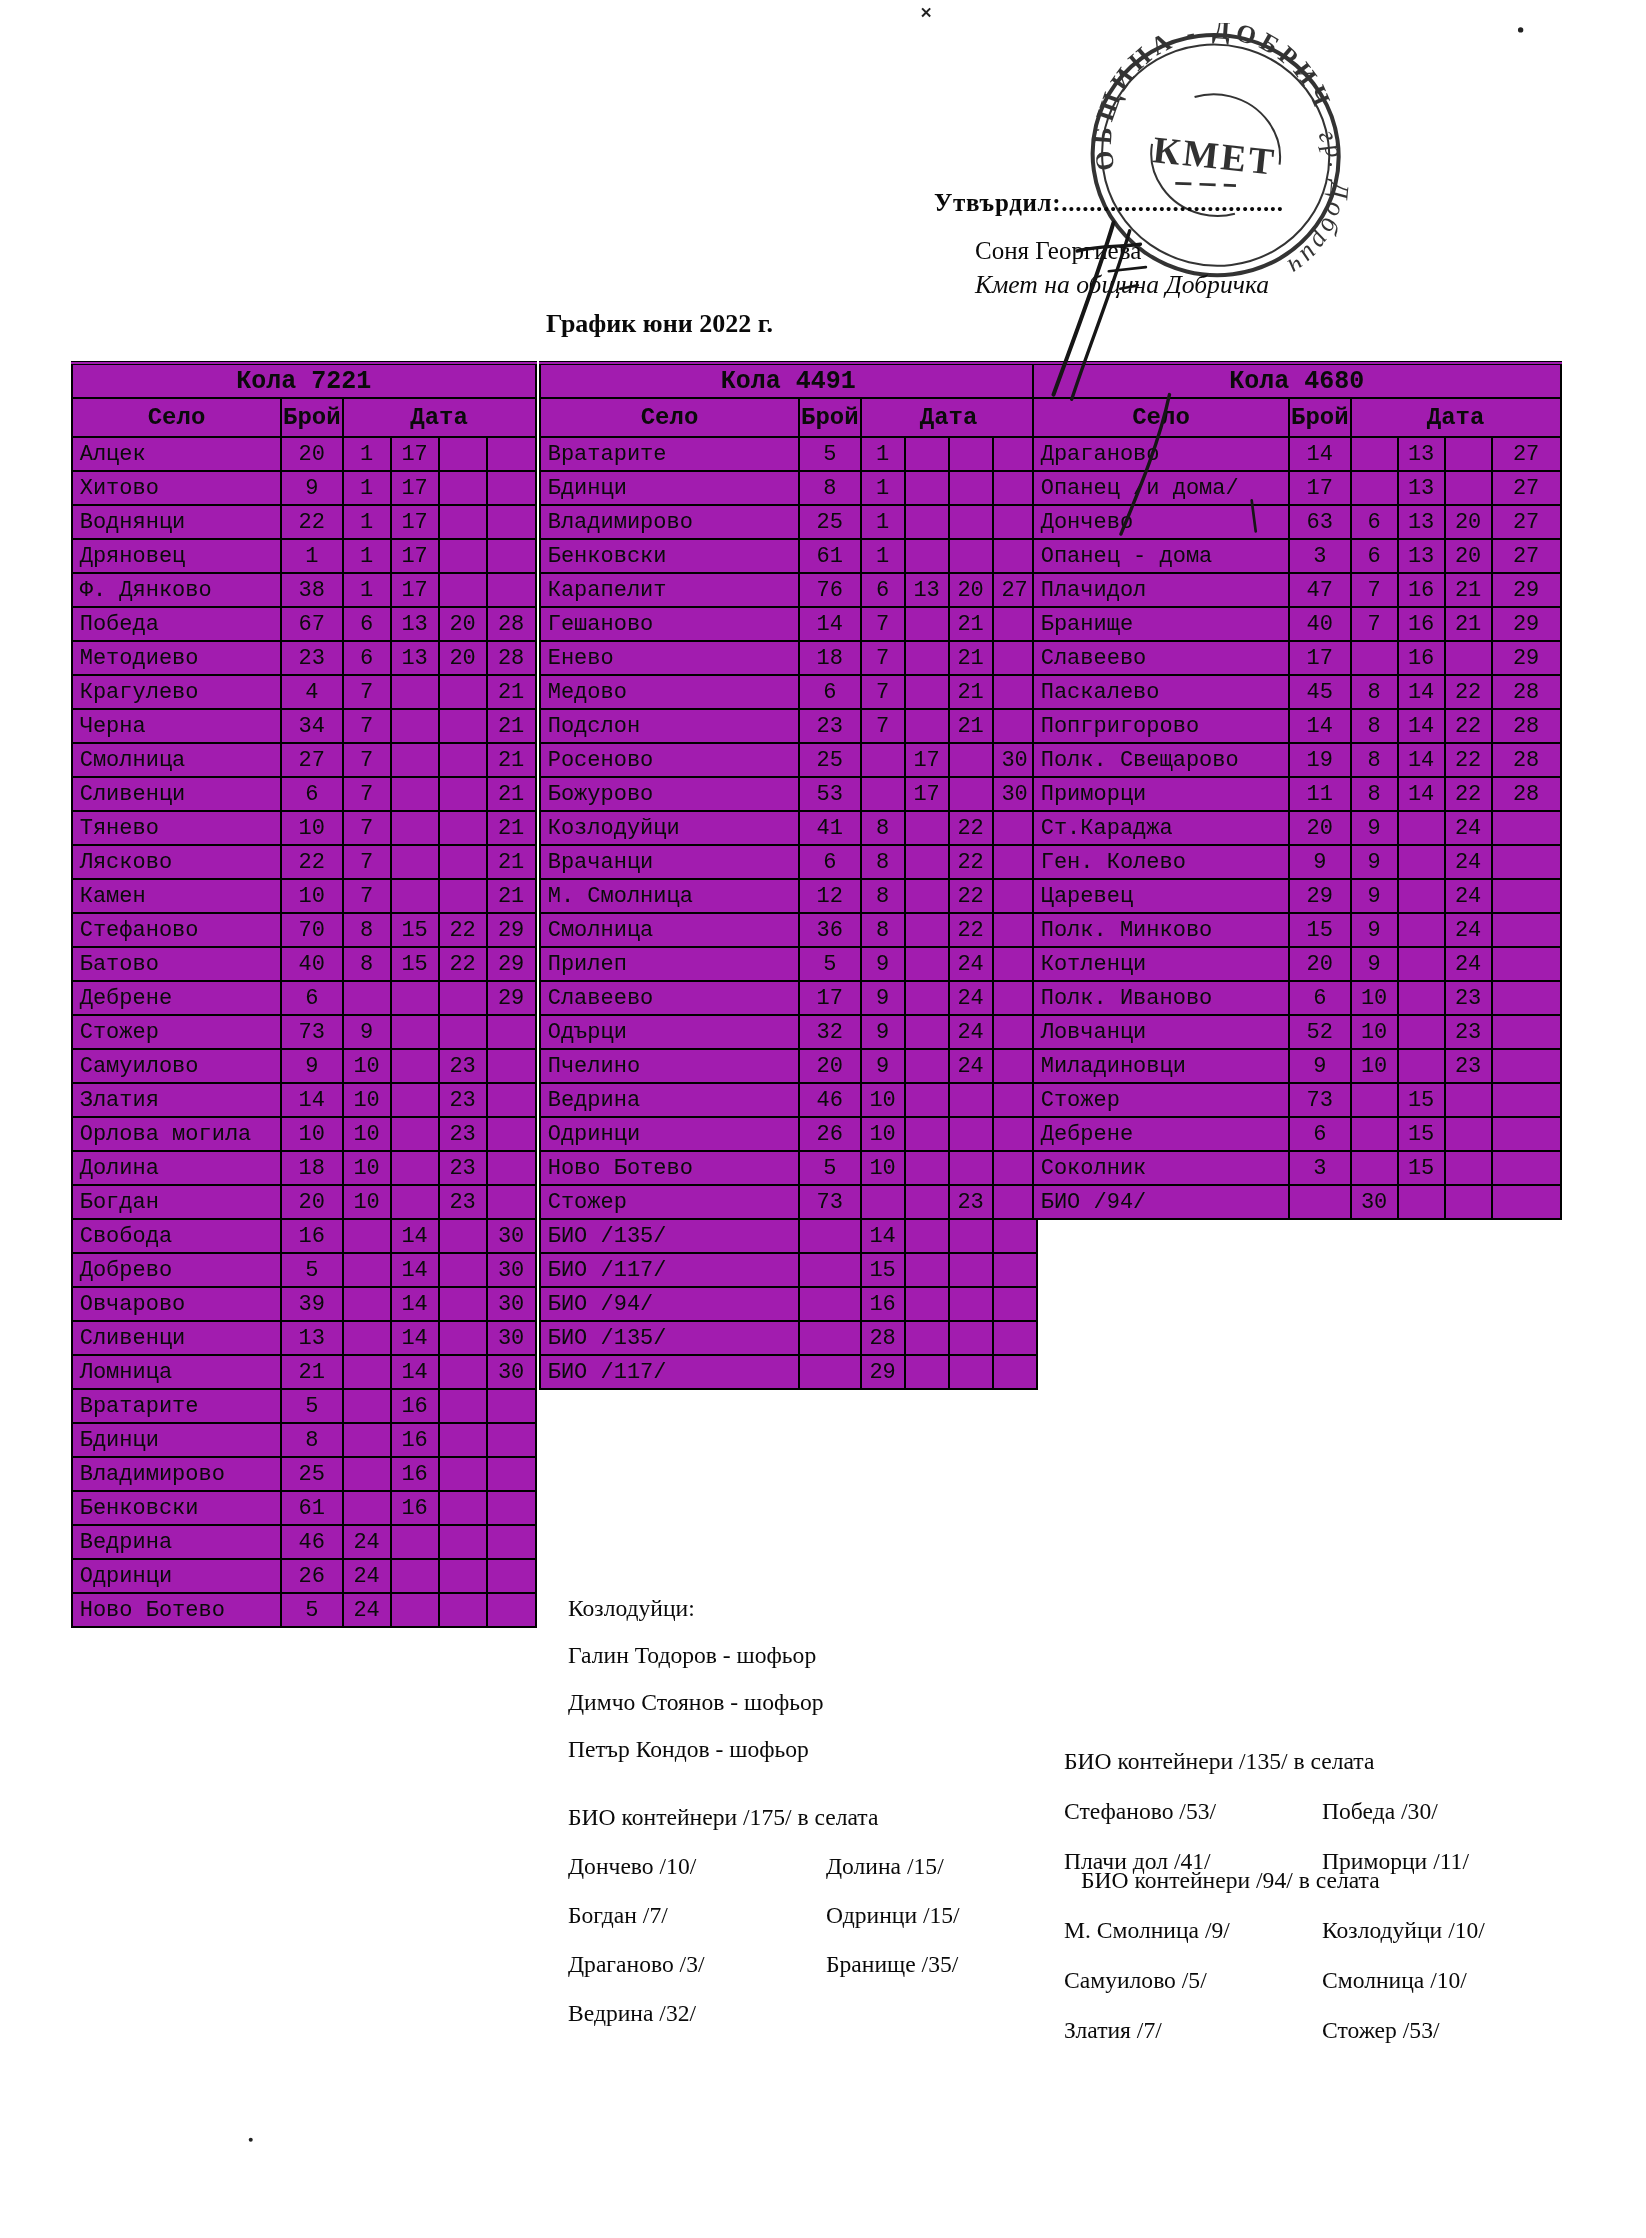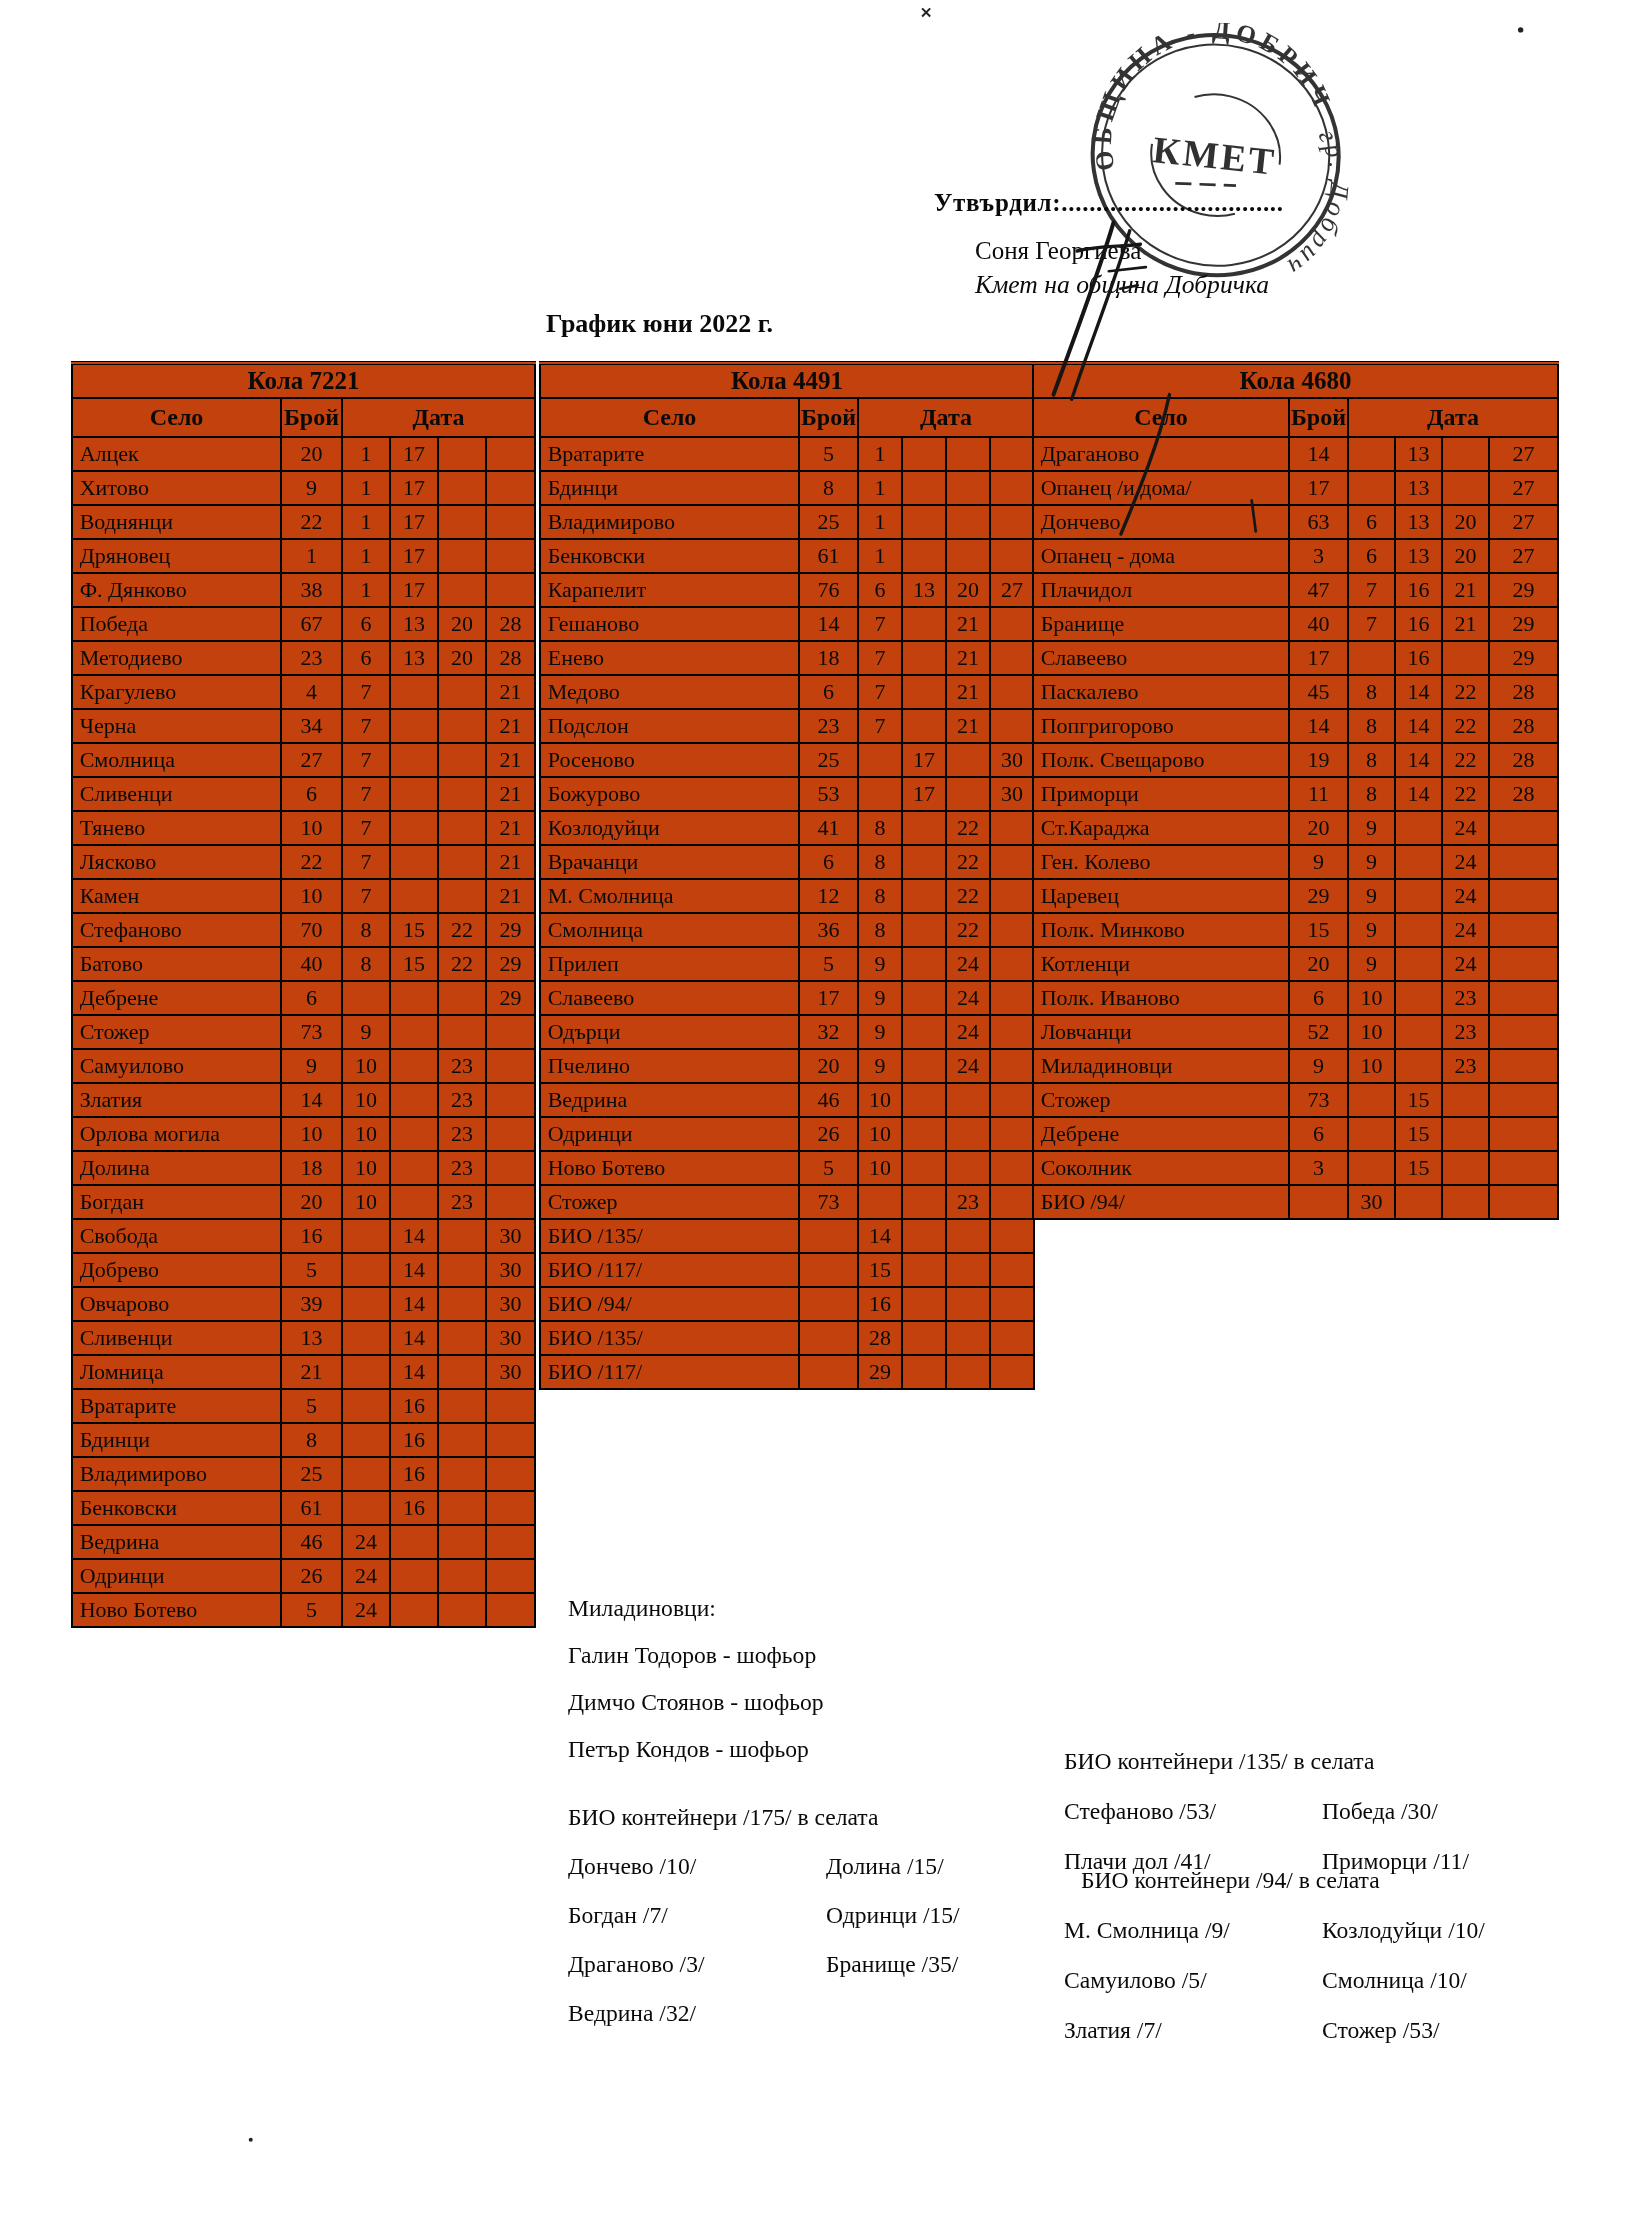--- a/index.html
+++ b/index.html
@@ -5,21 +5,21 @@
   html,body{margin:0;padding:0;background:#888;}
   .page{position:relative;width:1646px;height:2239px;background:#ffffff;overflow:hidden;
         font-family:"Liberation Serif","DejaVu Serif",serif;color:#0a0a0a;}
   .abs{position:absolute;}
   
   .approved{font-size:25px;letter-spacing:0.7px;}
   .approver{font-size:25px;}
   .role{font-size:25.6px;font-style:italic;}
   .doc-title{font-size:26px;font-weight:bold;}
   
-  table.sched{border-collapse:collapse;table-layout:fixed;background:#c2410c;}
+  table.sched{border-collapse:collapse;table-layout:fixed;background:#a21caf;font-family:Liberation Mono, monospace;}
   table.sched{border:2px solid #000;border-top:4.7px double #000;}
   table.sched th,table.sched td{border:2px solid #000;overflow:hidden;white-space:nowrap;}
   th.car{height:30px;font-size:25px;font-weight:bold;text-align:center;}
   th.colh{height:35px;font-size:24px;font-weight:bold;text-align:center;border-bottom:2.7px solid #000;}
   table.sched td{height:30px;font-size:22px;}
   td.selo{text-align:left;padding-left:6.7px;}
   td.num{text-align:center;}
   
   .ftitle{font-size:23.6px;}
   .fline{font-size:23.6px;line-height:47px;}
@@ -814,21 +814,21 @@
             <td class="num">30</td>
             <td class="num"></td>
             <td class="num"></td>
             <td class="num"></td>
           </tr>
         </tbody>
       </table>
     </div>
 
   <div class="abs" style="left:568px;top:1585px;">
-    <div class="ftitle" style="line-height:47px;">Миладиновци:</div>
+    <div class="ftitle" style="line-height:47px;">Козлодуйци:</div>
     <div>
         <div class="fline">Галин Тодоров - шофьор</div>
         <div class="fline">Димчо Стоянов - шофьор</div>
         <div class="fline">Петър Кондов - шофьор</div>
       </div>
   </div>
 
   <div class="abs b117" style="left:568px;top:1793px;">
     <div class="ftitle" style="line-height:49px;">БИО контейнери /175/ в селата</div>
     <div class="twocol">

